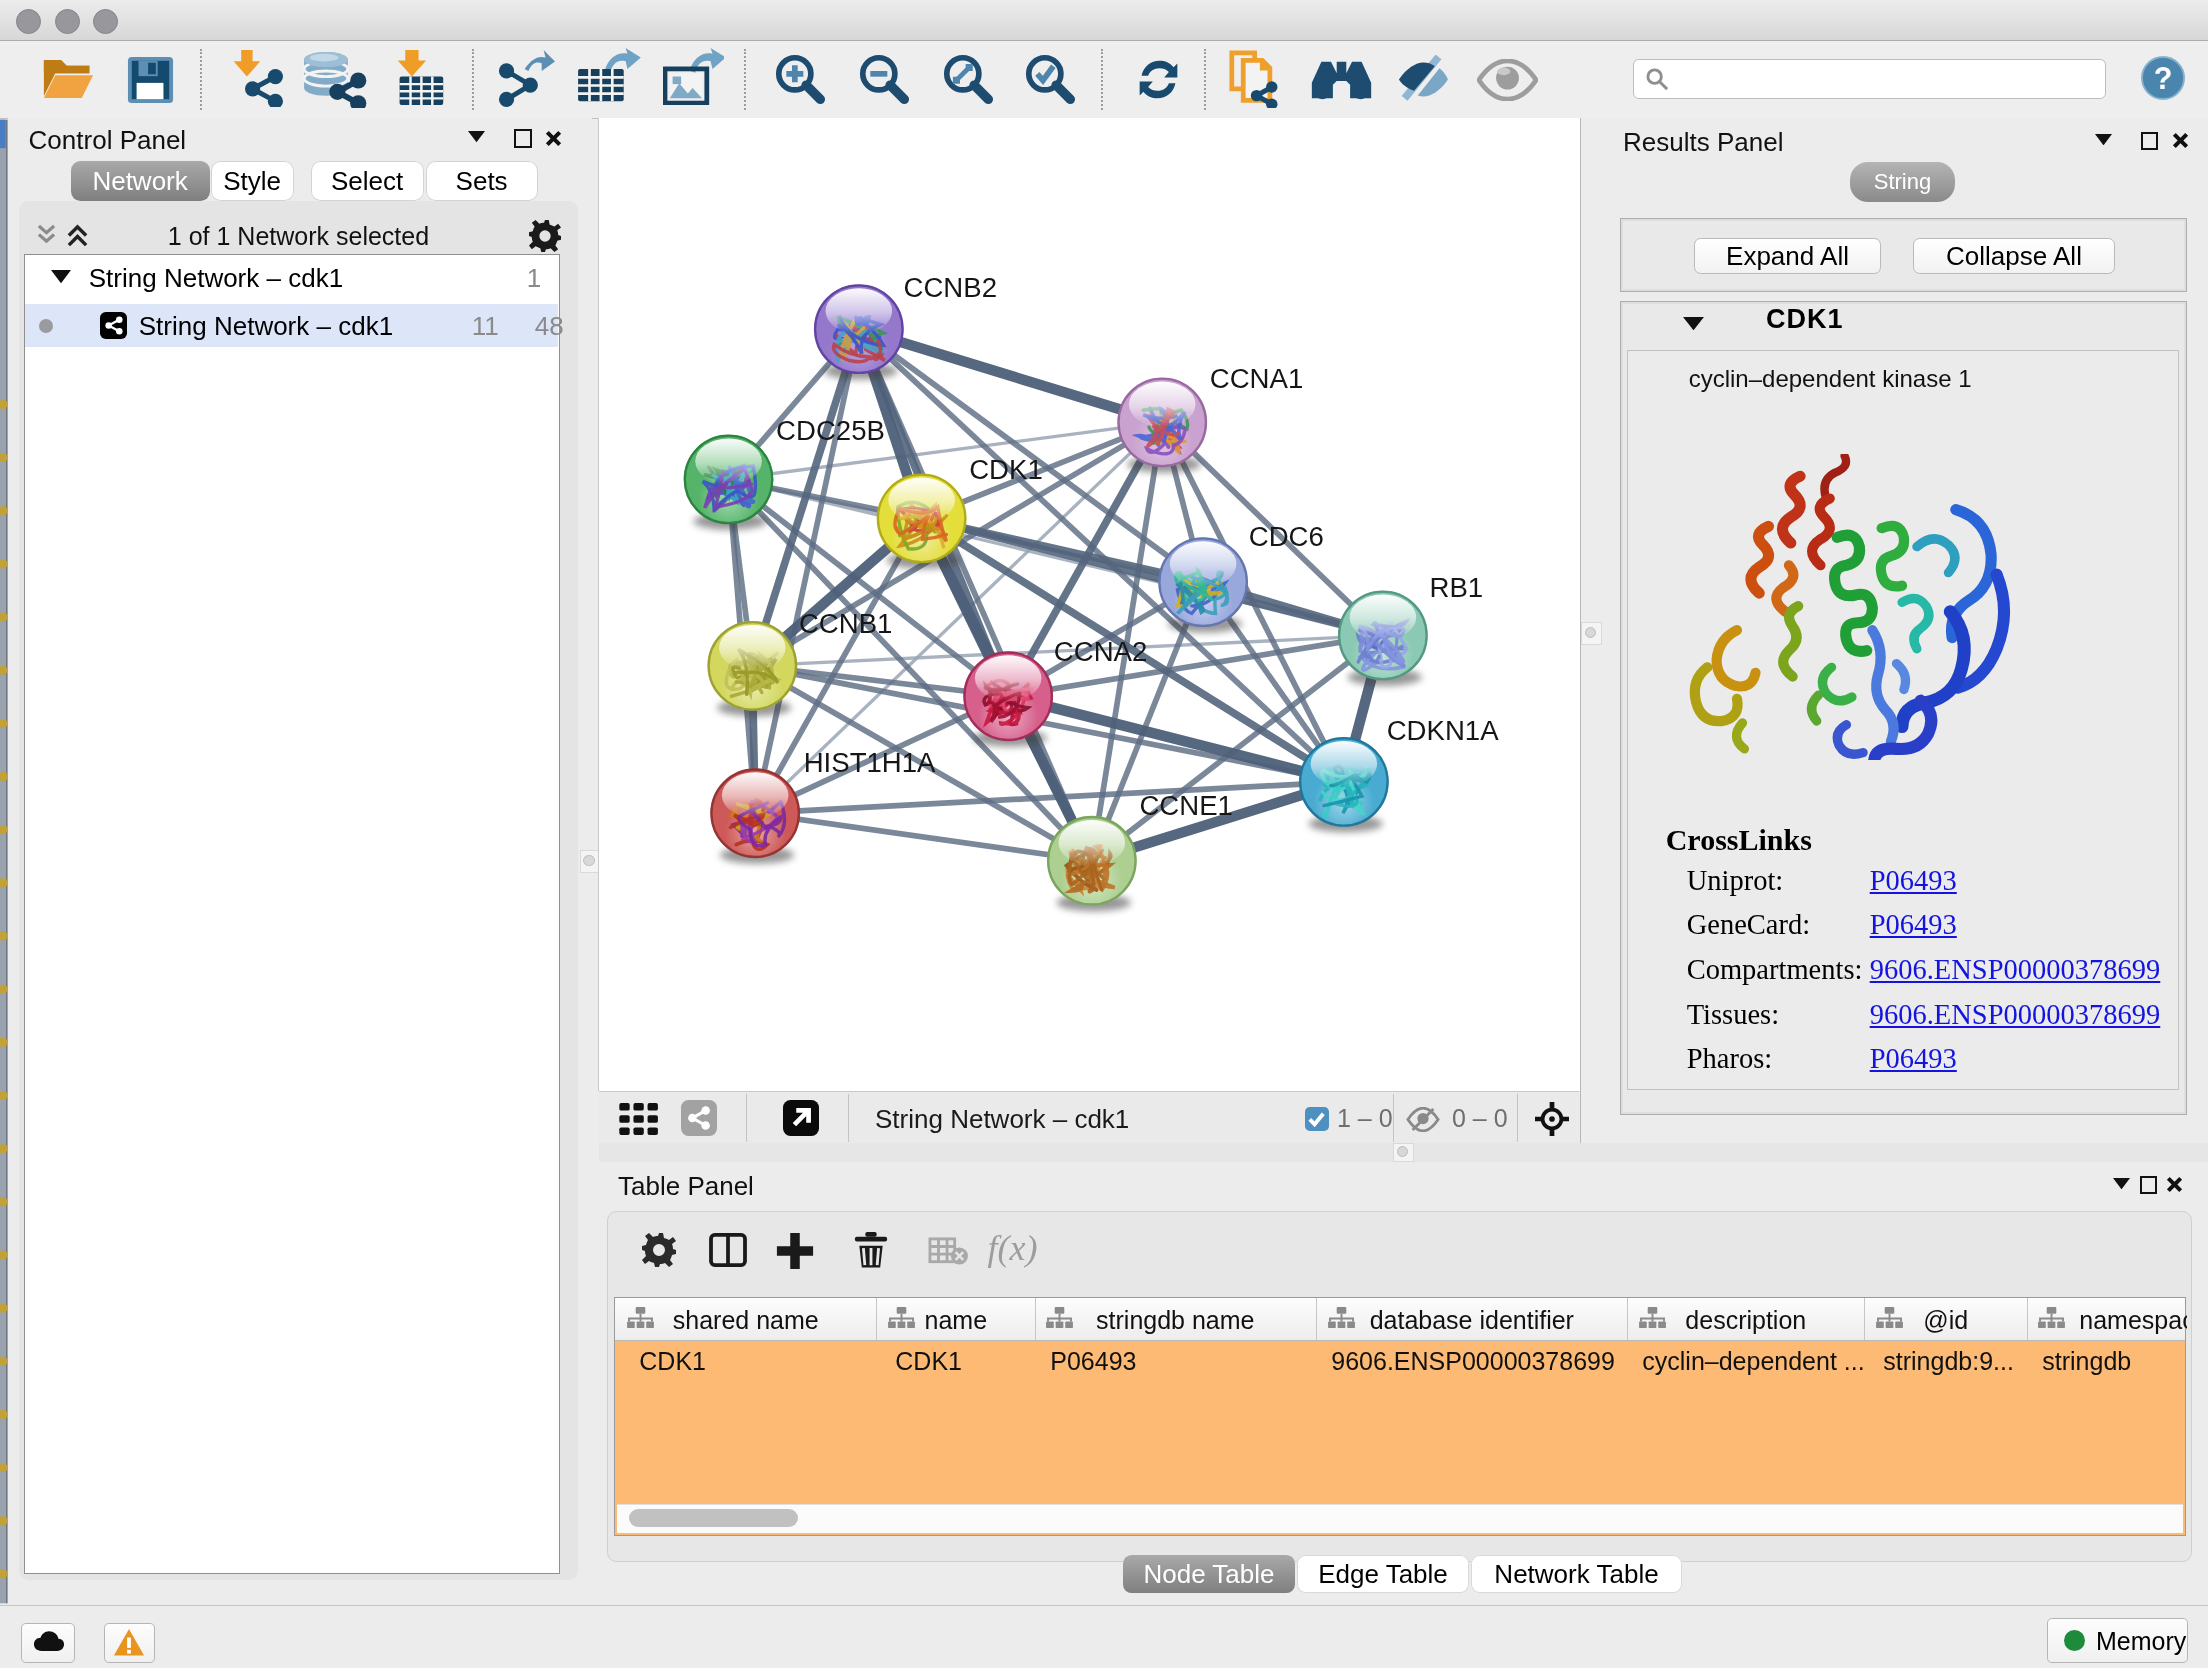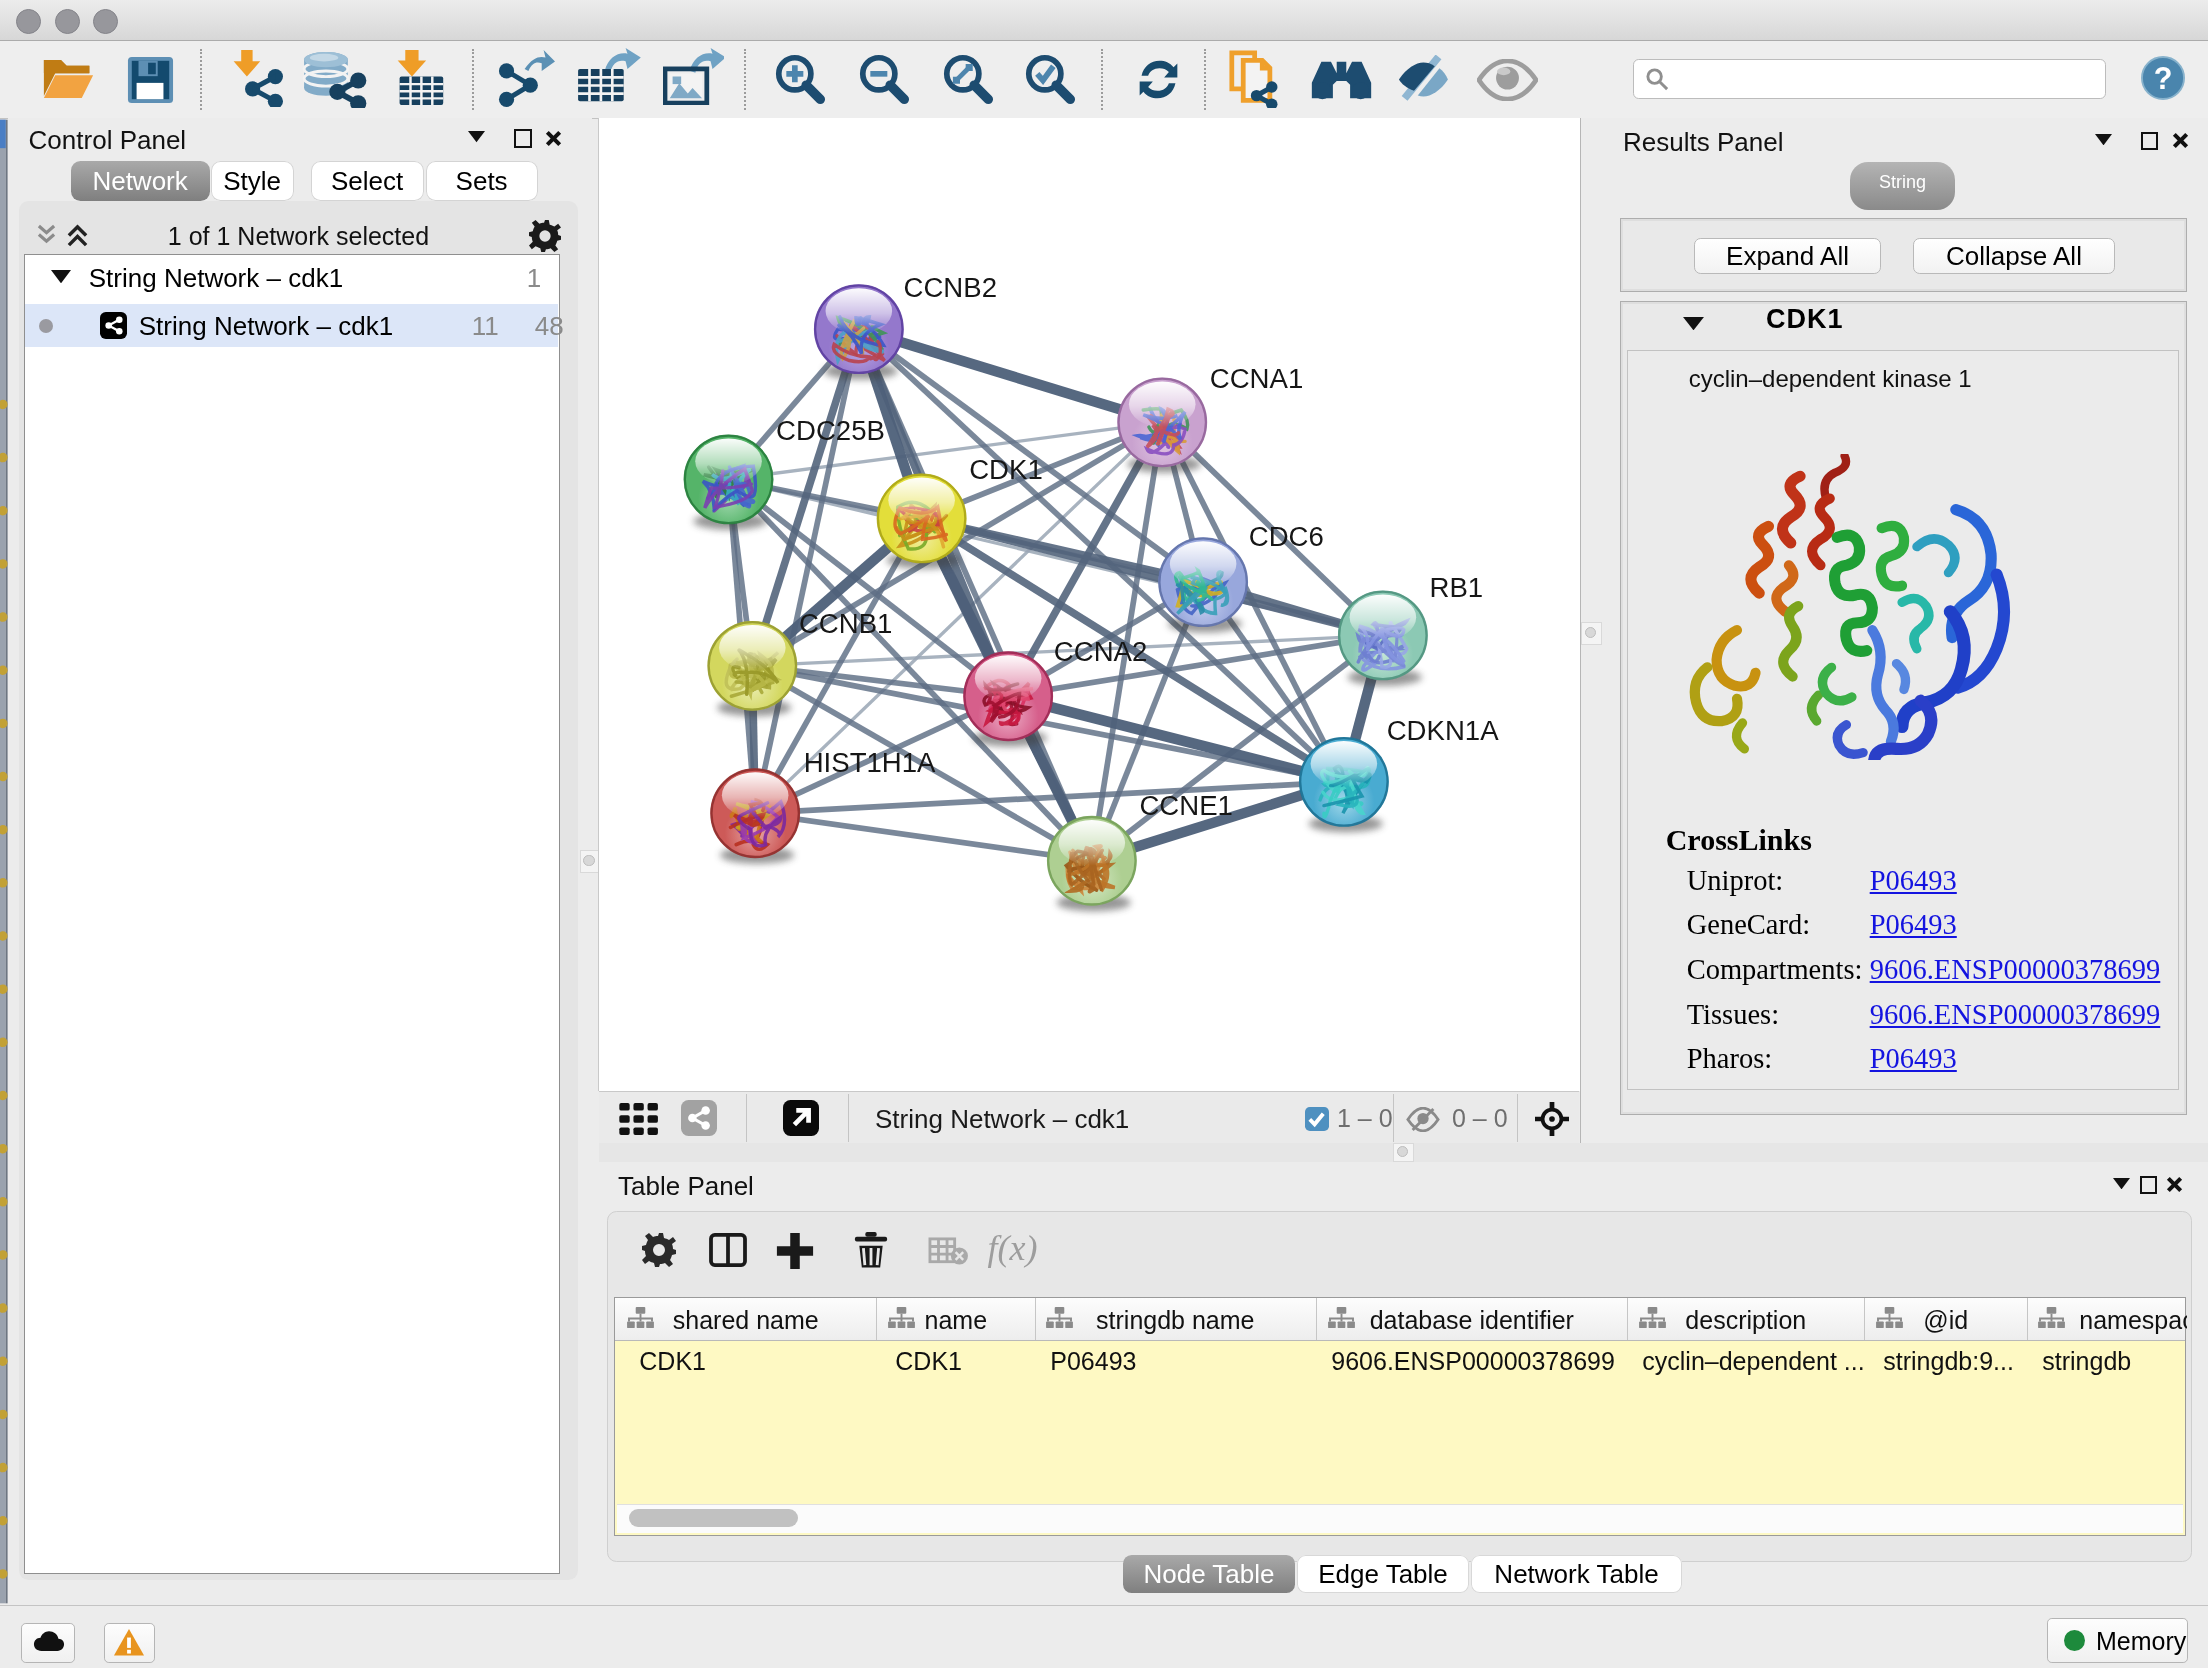--- a/index.html
+++ b/index.html
@@ -24,21 +24,21 @@
 #nettoolbar{left:599px;top:1091px;width:980px;height:51px;background:#eaeaea;border-top:1px solid #c8c8c8;border-bottom:1px solid #cccccc;}
 .nsep{position:absolute;top:1.9px;height:48px;width:0;border-left:1px solid #c4c4c4;}
 #hdivider{left:599px;top:1143px;width:1609px;height:19px;background:#e6e6e6;}
 
 #rpanel{left:1580px;top:118px;width:629px;height:1025px;background:#ececec;border-left:1px solid #b6b6b6;}
 .rbox{position:absolute;background:#e9e9e9;border:1.9px solid #adadad;box-shadow:0 0 0 1.9px #dedede inset;}
 .btn{position:absolute;background:linear-gradient(#ffffff,#f2f2f2);border:1px solid #b9b9b9;border-radius:6.7px;text-align:center;font-size:26px;color:#000;}
 
 #tpanel{left:599px;top:1162px;width:1609px;height:441px;background:#ececec;}
 #tbox{position:absolute;left:7.6px;top:49px;width:1585px;height:351px;background:#e7e7e7;border-radius:9.5px;border:1px solid #cfcfcf;box-sizing:border-box;padding-left:28px;}
-#ttable{position:absolute;left:6.7px;top:85px;width:1572px;height:239px;background:#fef9c3;border:1.9px solid #9a9a9a;box-sizing:border-box;}
+#ttable{position:absolute;left:6.7px;top:85px;width:1572px;height:239px;background:#fdba74;border:1.9px solid #9a9a9a;box-sizing:border-box;}
 #thead{position:absolute;left:0;top:0;width:100%;height:42px;background:linear-gradient(#fdfdfd,#ededed);border-bottom:1px solid #b9b9b9;}
 .hcell{position:absolute;top:0;height:42px;border-right:1px solid #c6c6c6;}
 .hlabel{position:absolute;top:7.6px;width:100%;text-align:center;font-size:25px;color:#111;}
 .dcell{position:absolute;top:49px;font-size:25px;color:#111;}
 #hscroll{position:absolute;left:1.9px;bottom:1.9px;height:28.5px;right:1.9px;background:#fbfbfb;border-top:1px solid #e0e0e0;}
 #hthumb{position:absolute;left:11.4px;top:4.8px;width:169px;height:18px;background:#c1c1c1;border-radius:9.5px;}
 .btab{position:absolute;top:0;height:38px;line-height:38px;text-align:center;font-size:26px;border-radius:8.6px;background:#fff;color:#000;box-shadow:0 0 0 1px #d8d8d8 inset;}
 #statusbar{left:0;top:1605px;width:2208px;height:64px;background:#ececec;border-top:1px solid #c4c4c4;}
 .sbtn{position:absolute;top:17px;height:40px;background:linear-gradient(#fdfdfd,#f0f0f0);border:1.9px solid #b5b5b5;border-radius:4.8px;box-sizing:border-box;}
 .grip{position:absolute;background:#f4f4f4;border:1px solid #d9d9d9;}
@@ -686,21 +686,21 @@
   </div>
 <div id="rpanel" class="abs">
   <div class="ptitle" style="position:absolute;left:42px;top:8.6px">Results Panel</div>
   <svg style="position:absolute;left:514px;top:16px" width="17" height="11.4" viewBox="0 0 18 12">
       <path d="M0 0 L18 0 L9 12 Z" fill="#111"></path>
     </svg>
   <div style="position:absolute;left:560px;top:14.3px;width:13.3px;height:13.3px;border:2.9px solid #111;"></div>
   <svg style="position:absolute;left:590px;top:13.3px" width="19" height="19" viewBox="0 0 20 20">
       <path d="M2 5 L5 2 L10 7 L15 2 L18 5 L13 10 L18 15 L15 18 L10 13 L5 18 L2 15 L7 10 Z" fill="#111"></path>
     </svg>
-  <div style="position:absolute;left:269px;top:44px;width:105px;height:48px;border-radius:18px;background:linear-gradient(#b4b4b4,#8a8a8a);color:#fff;font-size:18px;text-align:center;line-height:40px;">String</div>
+  <div style="position:absolute;left:269px;top:44px;width:105px;height:40px;border-radius:18px;background:linear-gradient(#b4b4b4,#8a8a8a);color:#fff;font-size:22px;text-align:center;line-height:40px;">String</div>
   <div class="rbox" style="left:39px;top:100px;width:565px;height:72px;"></div>
   <div class="btn" style="left:113px;top:120px;width:185px;height:34px;line-height:34px;">Expand All</div>
   <div class="btn" style="left:332px;top:120px;width:200px;height:34px;line-height:34px;">Collapse All</div>
   <div class="rbox" style="left:39px;top:183px;width:565px;height:812px;">
     <svg style="position:absolute;left:62px;top:15px" width="21" height="13.3" viewBox="0 0 22 14">
         <path d="M0 0 L22 0 L11 14 Z" fill="#111"></path>
       </svg>
     <div style="position:absolute;left:145px;top:1.9px;font-size:27px;font-weight:bold;color:#000;letter-spacing:1px;">CDK1</div>
     <div style="position:absolute;left:5.7px;top:48px;width:550px;height:738px;background:#ebebeb;border:1px solid #c2c2c2;">
       <div style="position:absolute;left:27px;top:14.3px;font-size:24px;color:#111;margin-left:34px;">cyclin–dependent kinase 1</div>

